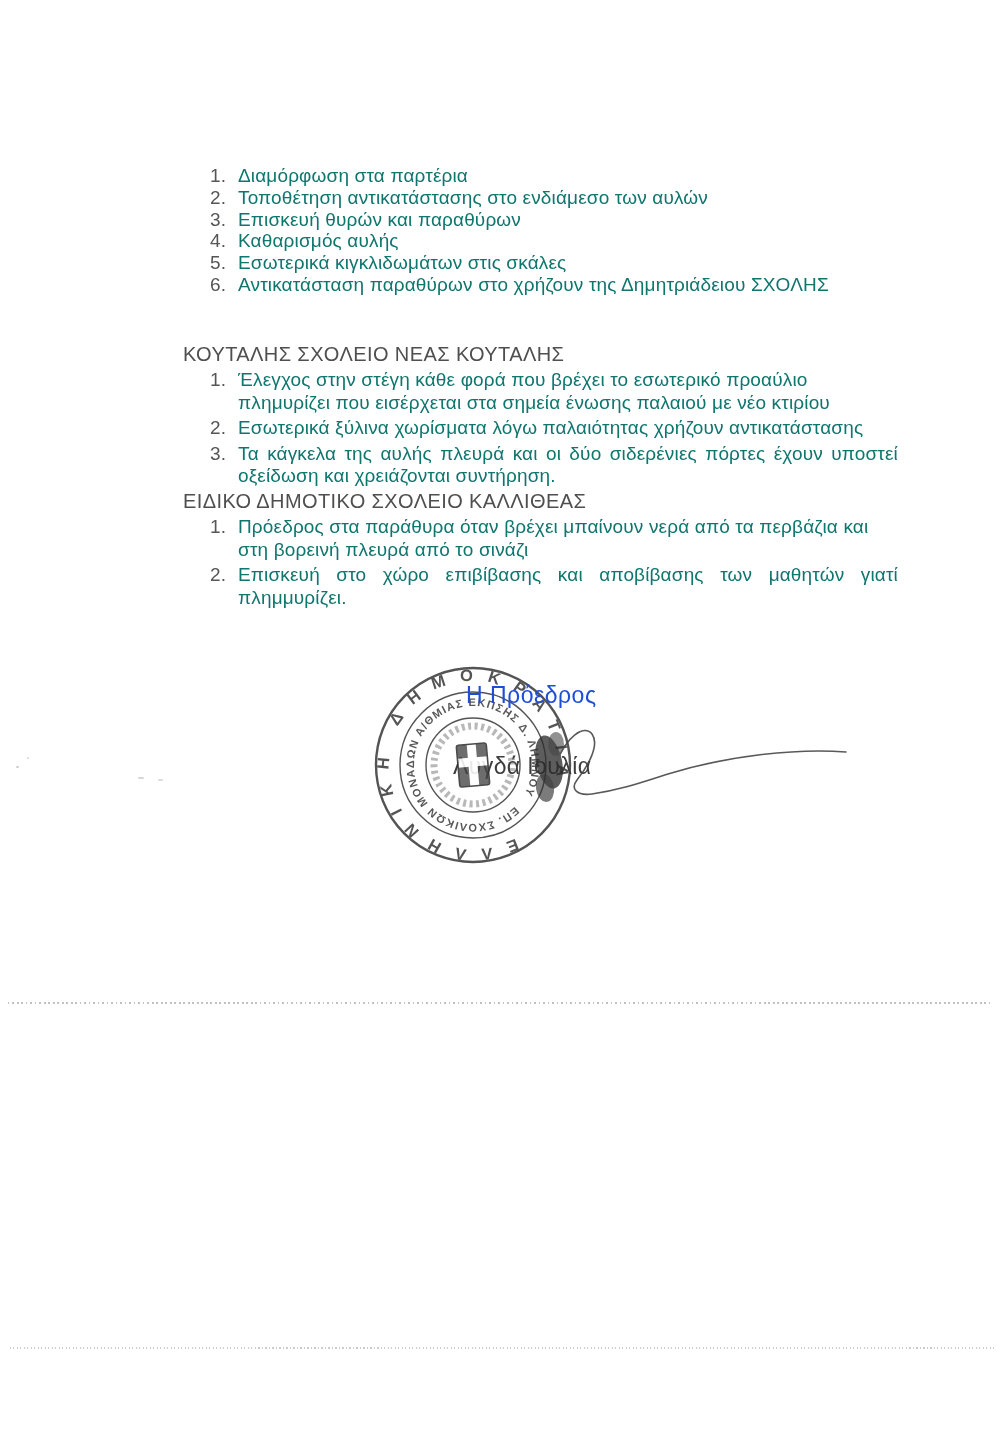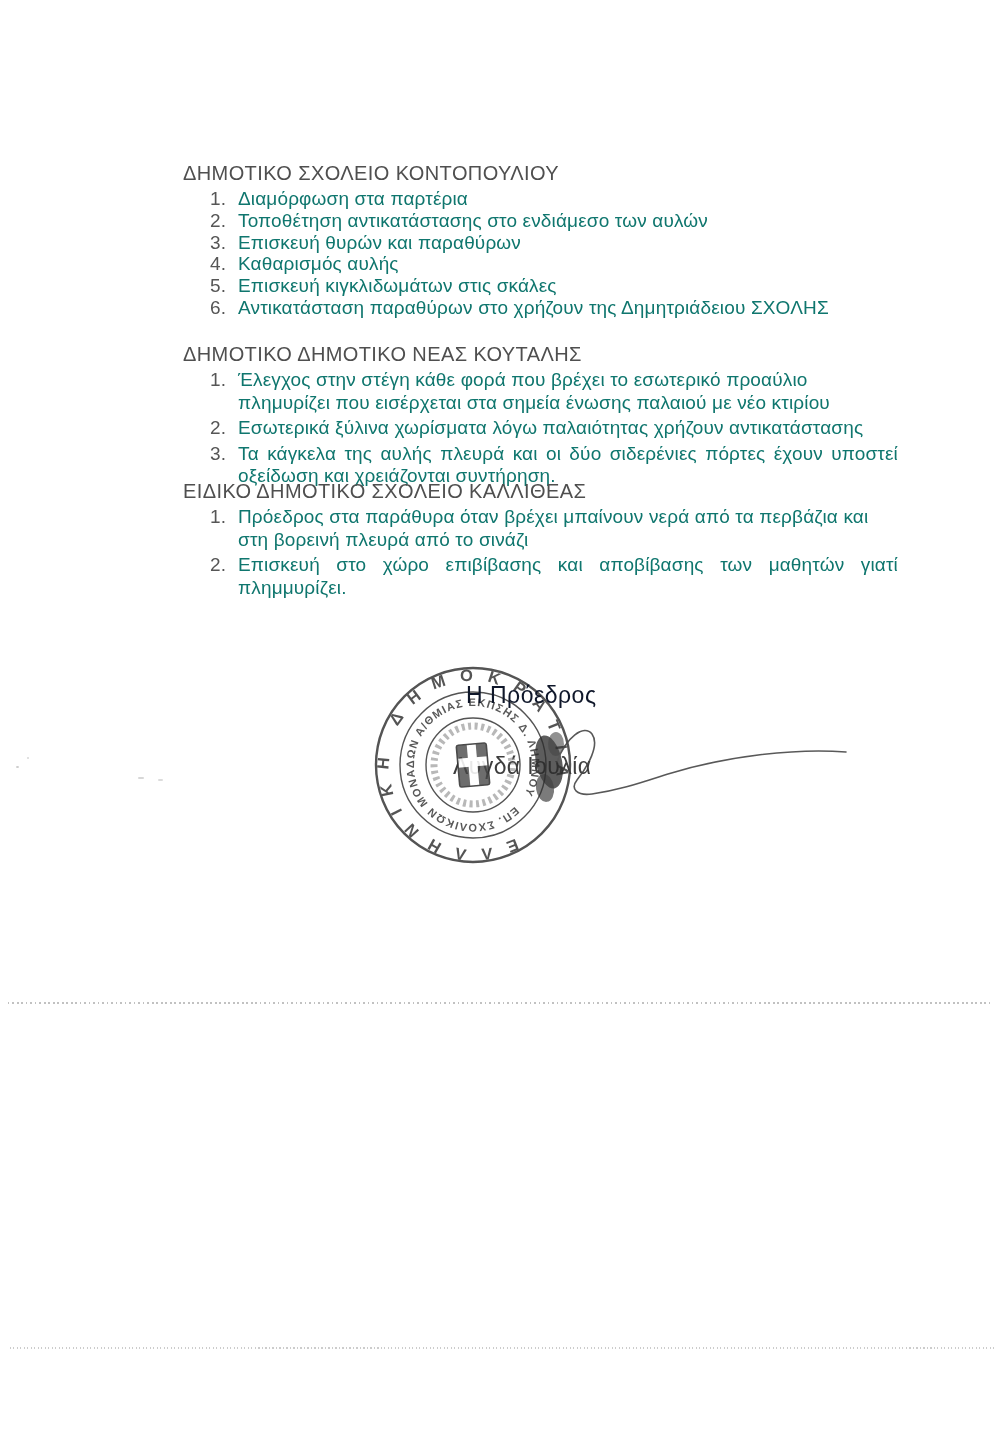--- a/index.html
+++ b/index.html
@@ -34,21 +34,21 @@
     flex:0 0 28px;
     margin-left:27px;
     text-align:left;
     color:#565656;
   }
   .txt{flex:1;max-width:660px;color:#0f766e;}
   .just .txt{text-align:justify;}
   
   .role{
     position:absolute;left:466px;top:682px;
-    font-size:23px;letter-spacing:.5px;color:#0f172a;
+    font-size:23px;letter-spacing:.5px;color:#1d4ed8;
     z-index:4;
   }
   .name{
     position:absolute;left:453px;top:753px;
     font-size:23px;letter-spacing:.4px;color:#3d3d3d;
     z-index:1;
   }
   .stamp{position:absolute;left:364px;top:656px;z-index:2;}
   .sigsvg{position:absolute;left:0;top:0;z-index:3;pointer-events:none;}
   
@@ -66,68 +66,67 @@
   .sp2{left:27px;top:757px;width:2px;height:2px;opacity:.4;}
   .sp3{left:138px;top:777px;width:6px;height:2px;opacity:.4;border-radius:1px;}
   .sp4{left:158px;top:779px;width:5px;height:1.5px;opacity:.35;border-radius:1px;}
 </style>
 </head>
 <body>
 
 <div class="page">
 
   <section class="sec sec1" style="top:162px">
-    <h2>ΔΗΜΟΤΙΚΟ ΣΧΟΛΕΙΟ ΚΟΝΤΟΠΟΥΛΙΟΥ</h2>
     <ol class="items">
       <li class="row">
           <span class="num">1.</span>
           <span class="txt">Διαμόρφωση στα παρτέρια</span>
         </li>
       <li class="row">
           <span class="num">2.</span>
           <span class="txt">Τοποθέτηση αντικατάστασης στο ενδιάμεσο των αυλών</span>
         </li>
       <li class="row">
           <span class="num">3.</span>
           <span class="txt">Επισκευή θυρών και παραθύρων</span>
         </li>
       <li class="row">
           <span class="num">4.</span>
           <span class="txt">Καθαρισμός αυλής</span>
         </li>
       <li class="row">
           <span class="num">5.</span>
-          <span class="txt">Επισκευή κιγκλιδωμάτων στις σκάλες</span>
+          <span class="txt">Εσωτερικά κιγκλιδωμάτων στις σκάλες</span>
         </li>
       <li class="row">
           <span class="num">6.</span>
           <span class="txt">Αντικατάσταση παραθύρων στο χρήζουν της  Δημητριάδειου ΣΧΟΛΗΣ</span>
         </li>
     </ol>
   </section>
 
   <section class="sec sec2" style="top:343px">
-    <h2>ΔΗΜΟΤΙΚΟ ΔΗΜΟΤΙΚΟ ΝΕΑΣ ΚΟΥΤΑΛΗΣ</h2>
+    <h2>ΚΟΥΤΑΛΗΣ ΣΧΟΛΕΙΟ ΝΕΑΣ ΚΟΥΤΑΛΗΣ</h2>
     <ol class="items">
       <li class="row">
           <span class="num">1.</span>
           <span class="txt">Έλεγχος στην στέγη κάθε φορά που βρέχει το εσωτερικό προαύλιο πλημυρίζει που εισέρχεται στα σημεία ένωσης παλαιού με νέο κτιρίου</span>
         </li>
       <li class="row">
           <span class="num">2.</span>
           <span class="txt">Εσωτερικά ξύλινα χωρίσματα λόγω παλαιότητας χρήζουν αντικατάστασης</span>
         </li>
       <li class="row just">
           <span class="num">3.</span>
           <span class="txt">Τα κάγκελα της αυλής πλευρά και οι δύο σιδερένιες πόρτες έχουν υποστεί οξείδωση και χρειάζονται συντήρηση.</span>
         </li>
     </ol>
   </section>
 
-  <section class="sec sec3" style="top:480px">
+  <section class="sec sec3" style="top:490px">
     <h2>ΕΙΔΙΚΟ ΔΗΜΟΤΙΚΟ ΣΧΟΛΕΙΟ ΚΑΛΛΙΘΕΑΣ</h2>
     <ol class="items">
       <li class="row">
           <span class="num">1.</span>
           <span class="txt">Πρόεδρος στα παράθυρα όταν βρέχει μπαίνουν νερά από τα περβάζια και στη βορεινή πλευρά από το σινάζι</span>
         </li>
       <li class="row just">
           <span class="num">2.</span>
           <span class="txt">Επισκευή στο χώρο επιβίβασης και αποβίβασης των μαθητών γιατί πλημμυρίζει.</span>
         </li>

